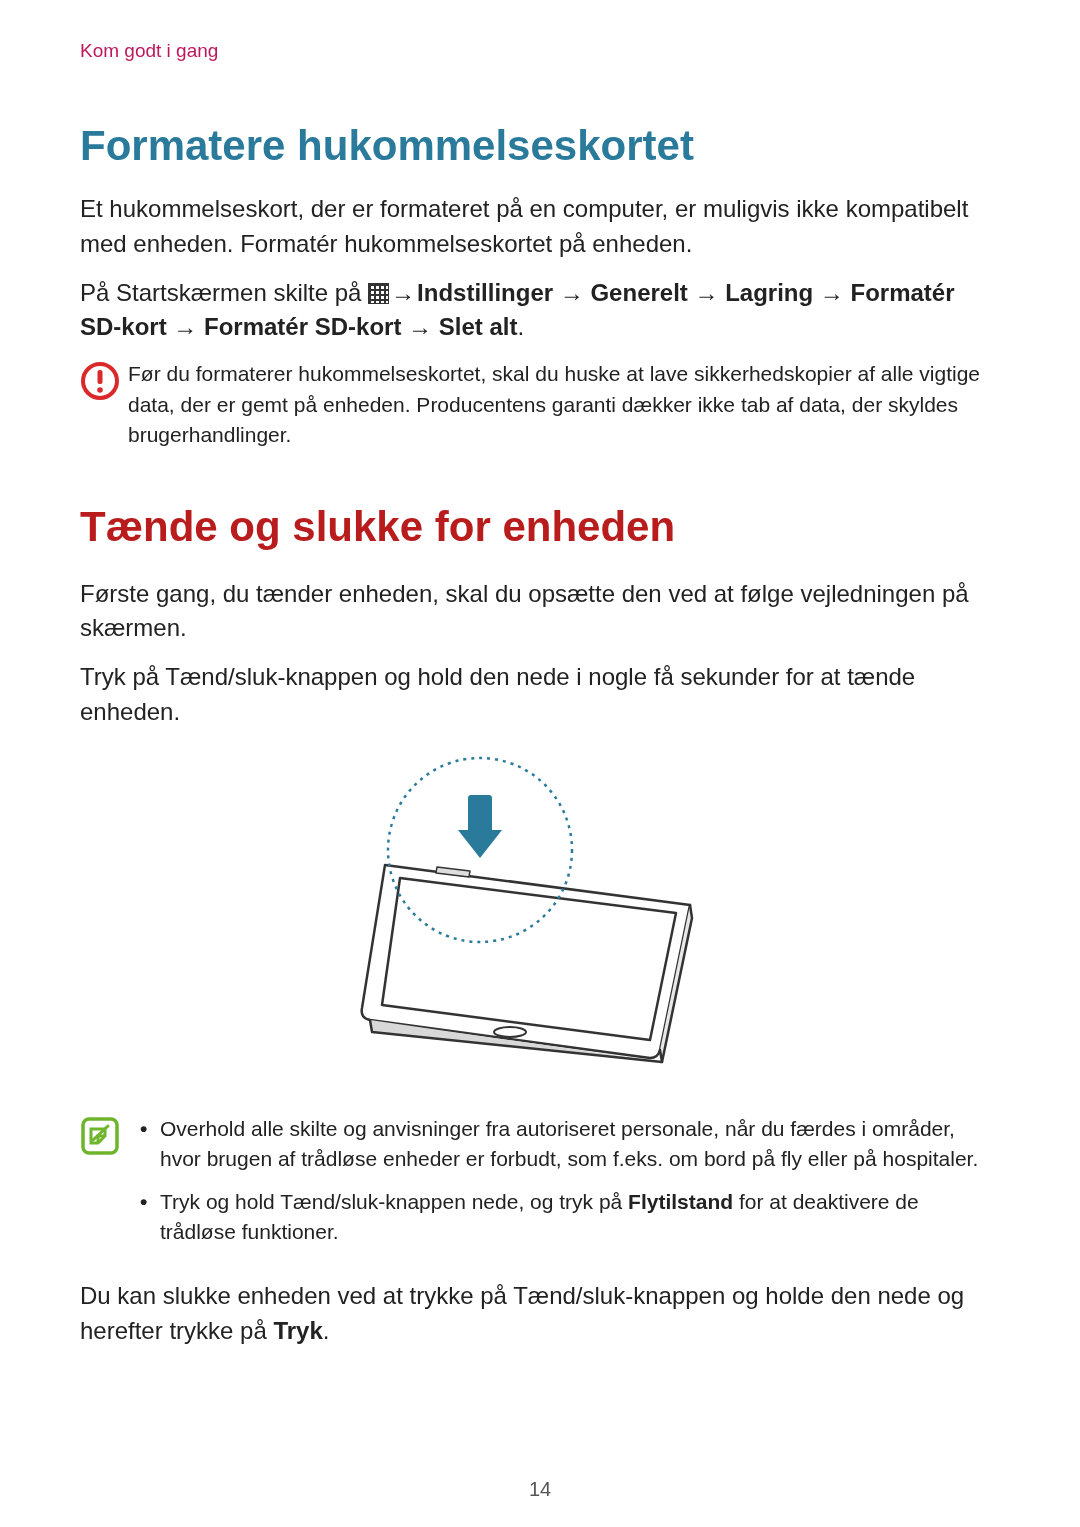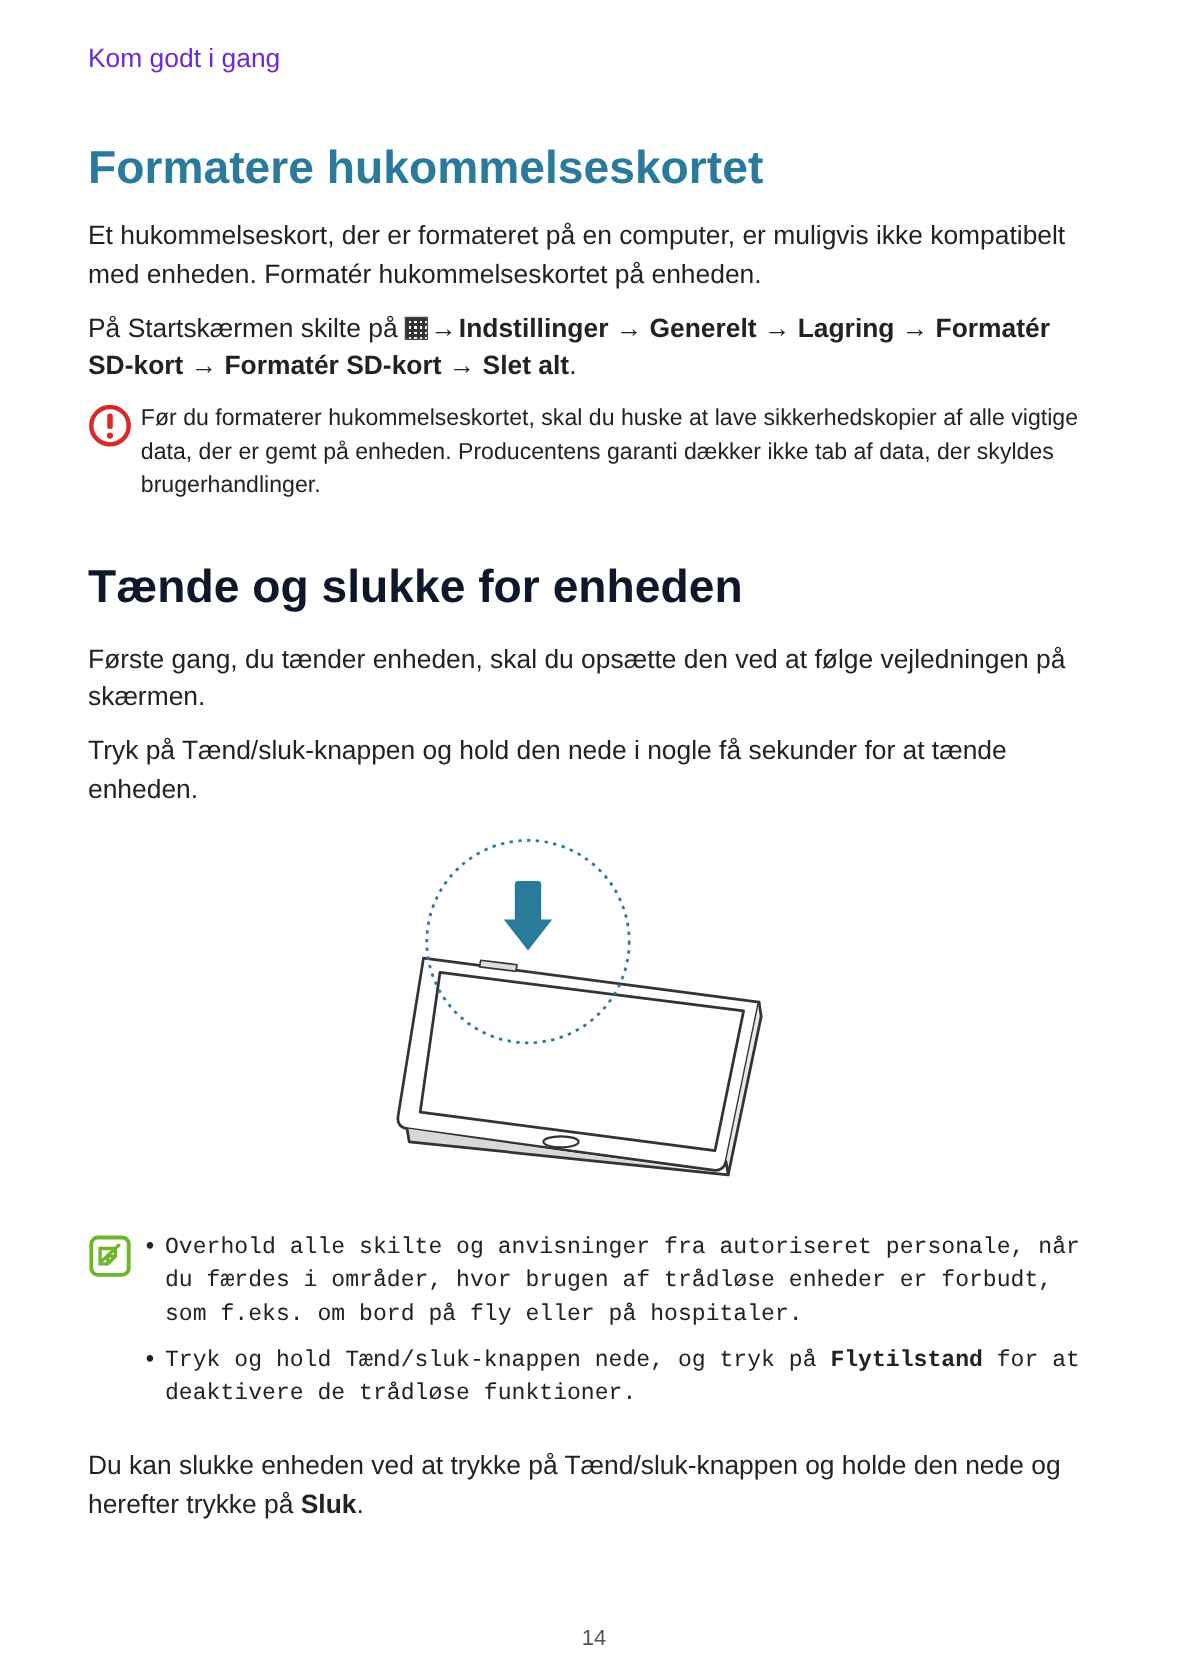--- a/index.html
+++ b/index.html
@@ -6,22 +6,22 @@
   body {
     font-family: "Segoe UI", "Helvetica Neue", Arial, sans-serif;
     background: #fff;
     color: #222;
     width: 1080px;
     height: 1527px;
     position: relative;
     padding: 40px 80px 0 80px;
   }
   .header {
-    font-size: 24px;
-    color: #6d28d9;
+    font-size: 19px;
+    color: #be185d;
     margin-bottom: 60px;
   }
   .h2 {
     color: #2a7a9c;
     font-size: 42px;
     font-weight: 600;
     margin-bottom: 22px;
   }
   .para {
     font-size: 24px;
@@ -47,38 +47,37 @@
     gap: 8px;
     margin-top: 12px;
     margin-bottom: 36px;
   }
   .note-text {
     font-size: 21px;
     line-height: 1.45;
     flex: 1;
   }
   .h1 {
-    color: #0f172a;
+    color: #b91c1c;
     font-size: 42px;
     font-weight: 700;
     margin-top: 52px;
     margin-bottom: 26px;
   }
   .diagram {
     width: 100%;
     display: flex;
     justify-content: center;
     margin: 20px 0 34px 0;
   }
   .tips-block {
     display: flex;
     align-items: flex-start;
-    gap: 4px;
+    gap: 14px;
     margin-bottom: 20px;
-    font-family: Liberation Mono, monospace;
   }
   .bullet-list {
     flex: 1;
     list-style: none;
   }
   .bullet-list li {
     font-size: 21px;
     line-height: 1.45;
     position: relative;
     padding-left: 26px;
@@ -170,16 +169,16 @@
   </div>
   <ul class="bullet-list">
     <li>Overhold alle skilte og anvisninger fra autoriseret personale, når du færdes i områder, hvor brugen af trådløse enheder er forbudt, som f.eks. om bord på fly eller på hospitaler.</li>
     <li>
       <span>Tryk og hold Tænd/sluk-knappen nede, og tryk på </span><span class="bold">Flytilstand</span><span> for at deaktivere de trådløse funktioner.</span>
     </li>
   </ul>
 </div>
 
 <p class="para">
-  <span>Du kan slukke enheden ved at trykke på Tænd/sluk-knappen og holde den nede og herefter trykke på </span><span class="bold">Sluk</span><span>.</span>
+  <span>Du kan slukke enheden ved at trykke på Tænd/sluk-knappen og holde den nede og herefter trykke på </span><span class="bold">Tryk</span><span>.</span>
 </p>
 
 <div class="page-num">14</div>
 
 </body></html>

